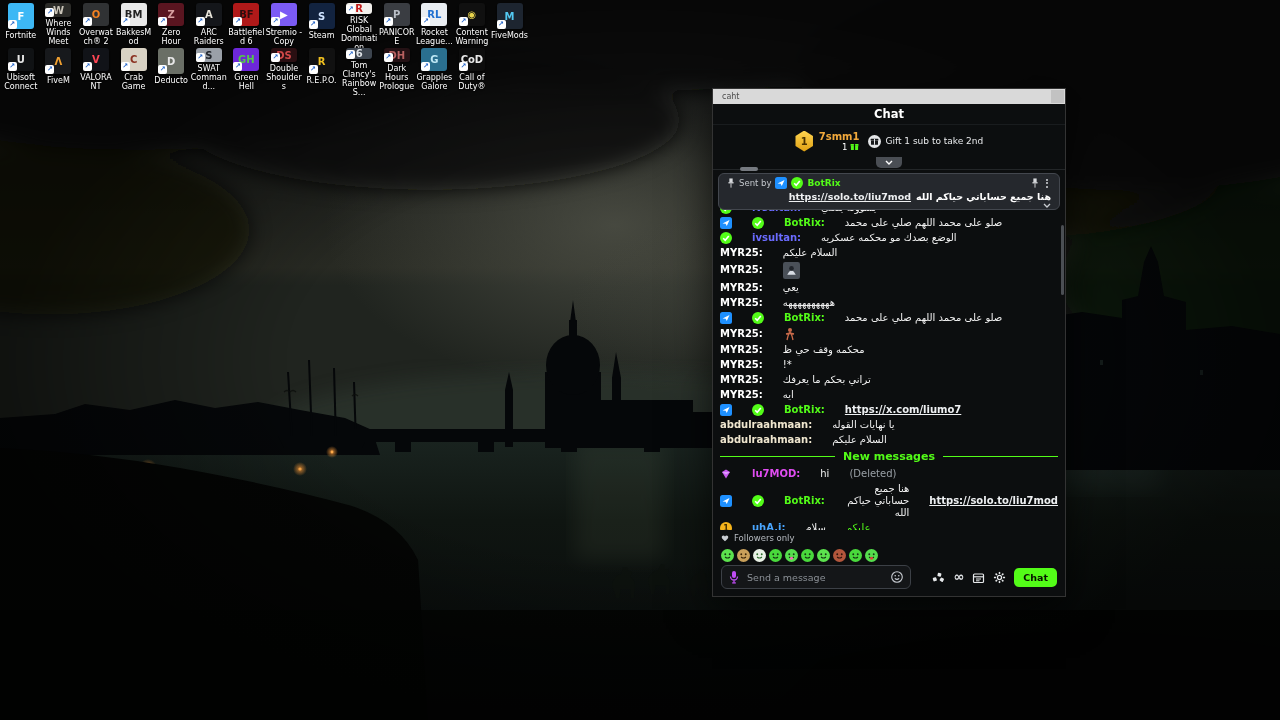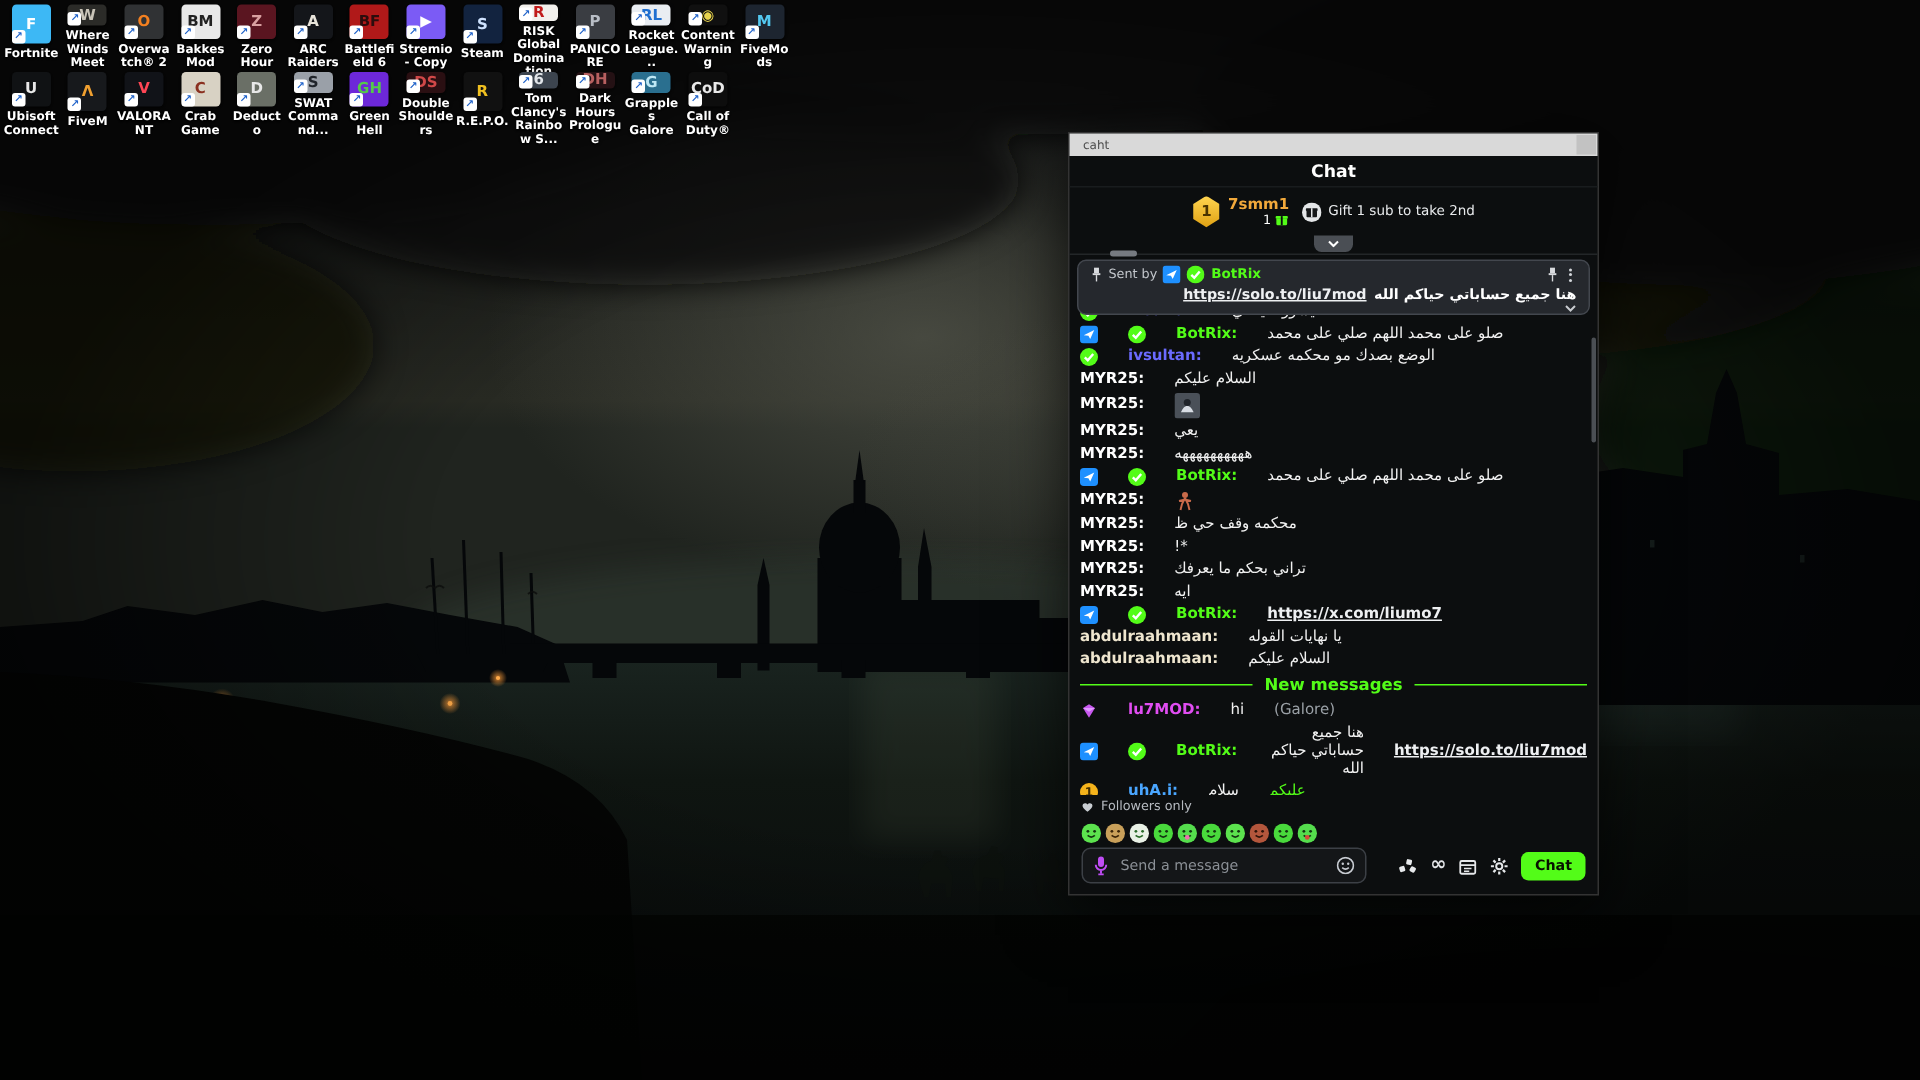--- a/index.html
+++ b/index.html
@@ -9,21 +9,21 @@
 
   
   #desktop-icons{position:absolute;left:2px;top:3px;z-index:2;display:grid;
     grid-template-columns:repeat(14,37.6px);grid-auto-rows:43px;row-gap:2px;}
   .icon-cell{display:flex;flex-direction:column;align-items:center;width:37.6px;cursor:default;}
   .icon-art{width:26px;height:26px;border-radius:3px;position:relative;display:flex;align-items:center;
     justify-content:center;font-weight:bold;font-size:10px;box-shadow:0 1px 3px rgba(0,0,0,.75);}
   .shortcut{position:absolute;left:0;bottom:0;width:9px;height:9px;background:#fff;border-radius:2px;
     font-size:7px;line-height:9px;color:#1f62c9;text-align:center;font-weight:bold;}
   .icon-label{margin-top:2px;font-size:8px;line-height:9px;color:#fff;text-align:center;max-width:37px;
-    text-shadow:0 1px 2px #000,0 0 3px #000;word-wrap:break-word;font-weight:bold;}
+    text-shadow:0 1px 2px #000,0 0 3px #000;word-wrap:break-word;}
 
   
   #chat-window{position:absolute;left:712px;top:88px;width:352px;height:507px;z-index:5;display:flex;
     flex-direction:column;background:#0c0e0f;border:1px solid #333;box-shadow:0 12px 40px rgba(0,0,0,.7);}
   #titlebar{height:15px;background:#d9d9d9;display:flex;align-items:center;flex:0 0 auto;}
   #titlebar .t{flex:1;font-size:8px;color:#4c4c4c;padding-left:9px;}
   #titlebar .close{width:13px;height:13px;background:#c2c2c2;margin-right:1px;}
   #chat-header{height:20px;flex:0 0 auto;display:flex;align-items:center;justify-content:center;
     font-size:11.5px;font-weight:bold;color:#fff;border-bottom:1px solid #191c1e;}
   #leaderboard{height:32px;flex:0 0 auto;display:flex;align-items:center;justify-content:center;gap:9px;}
@@ -495,21 +495,21 @@
           </div>
           <div class="msg-row">
             <span class="badge">
               <svg viewBox="0 0 12 12">
                 <path d="M2 4 L6 1.5 L10 4 L6 10.5 Z" fill="#c958f0"></path>
                 <path d="M2 4 L10 4 L6 6.5 Z" fill="#e09bff"></path>
               </svg>
             </span>
             <span class="uname" style="color: rgb(225, 77, 242);">lu7MOD:</span>
             <span>hi </span>
-            <span class="muted">(Galore)</span>
+            <span class="muted">(Deleted)</span>
           </div>
           <div class="msg-row">
             <span class="badge">
               <svg viewBox="0 0 12 12">
                 <rect width="12" height="12" rx="2.5" fill="#1e90ff"></rect>
                 <path d="M2.5 6.5 L9.5 3 L6.8 9 L5.6 6.8 Z" fill="#fff"></path>
               </svg>
             </span>
             <span class="badge">
               <svg viewBox="0 0 12 12">

